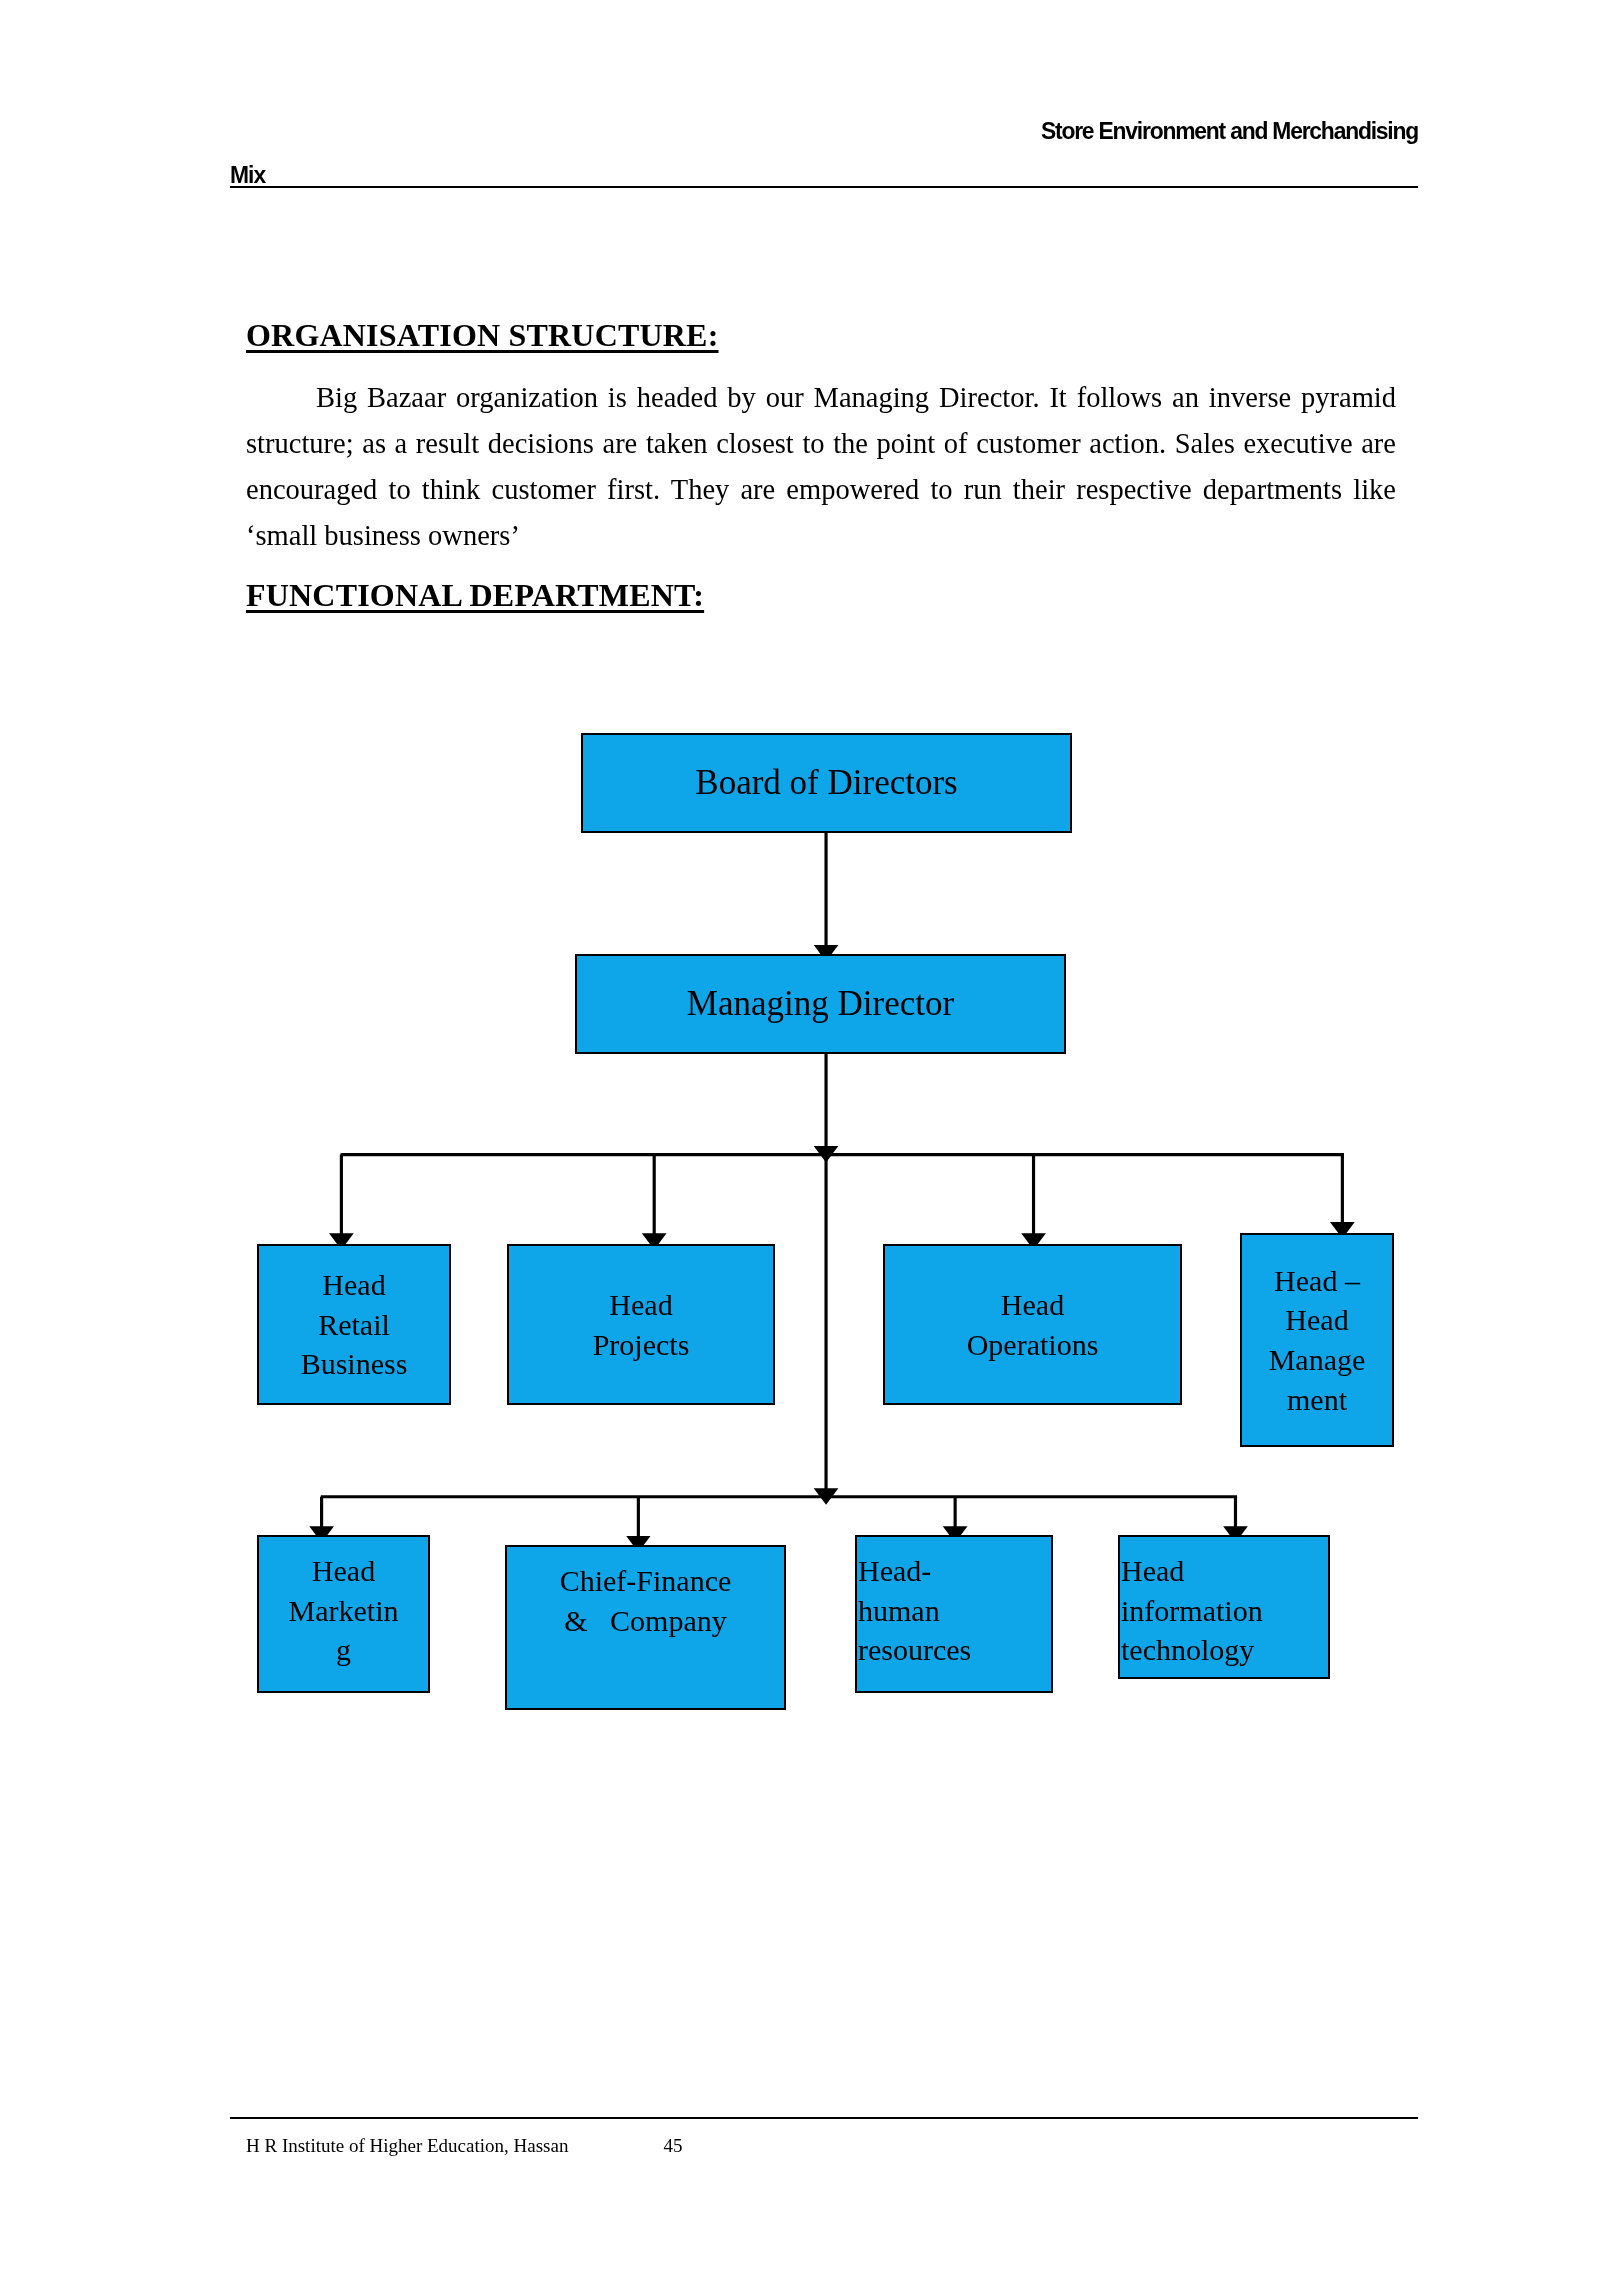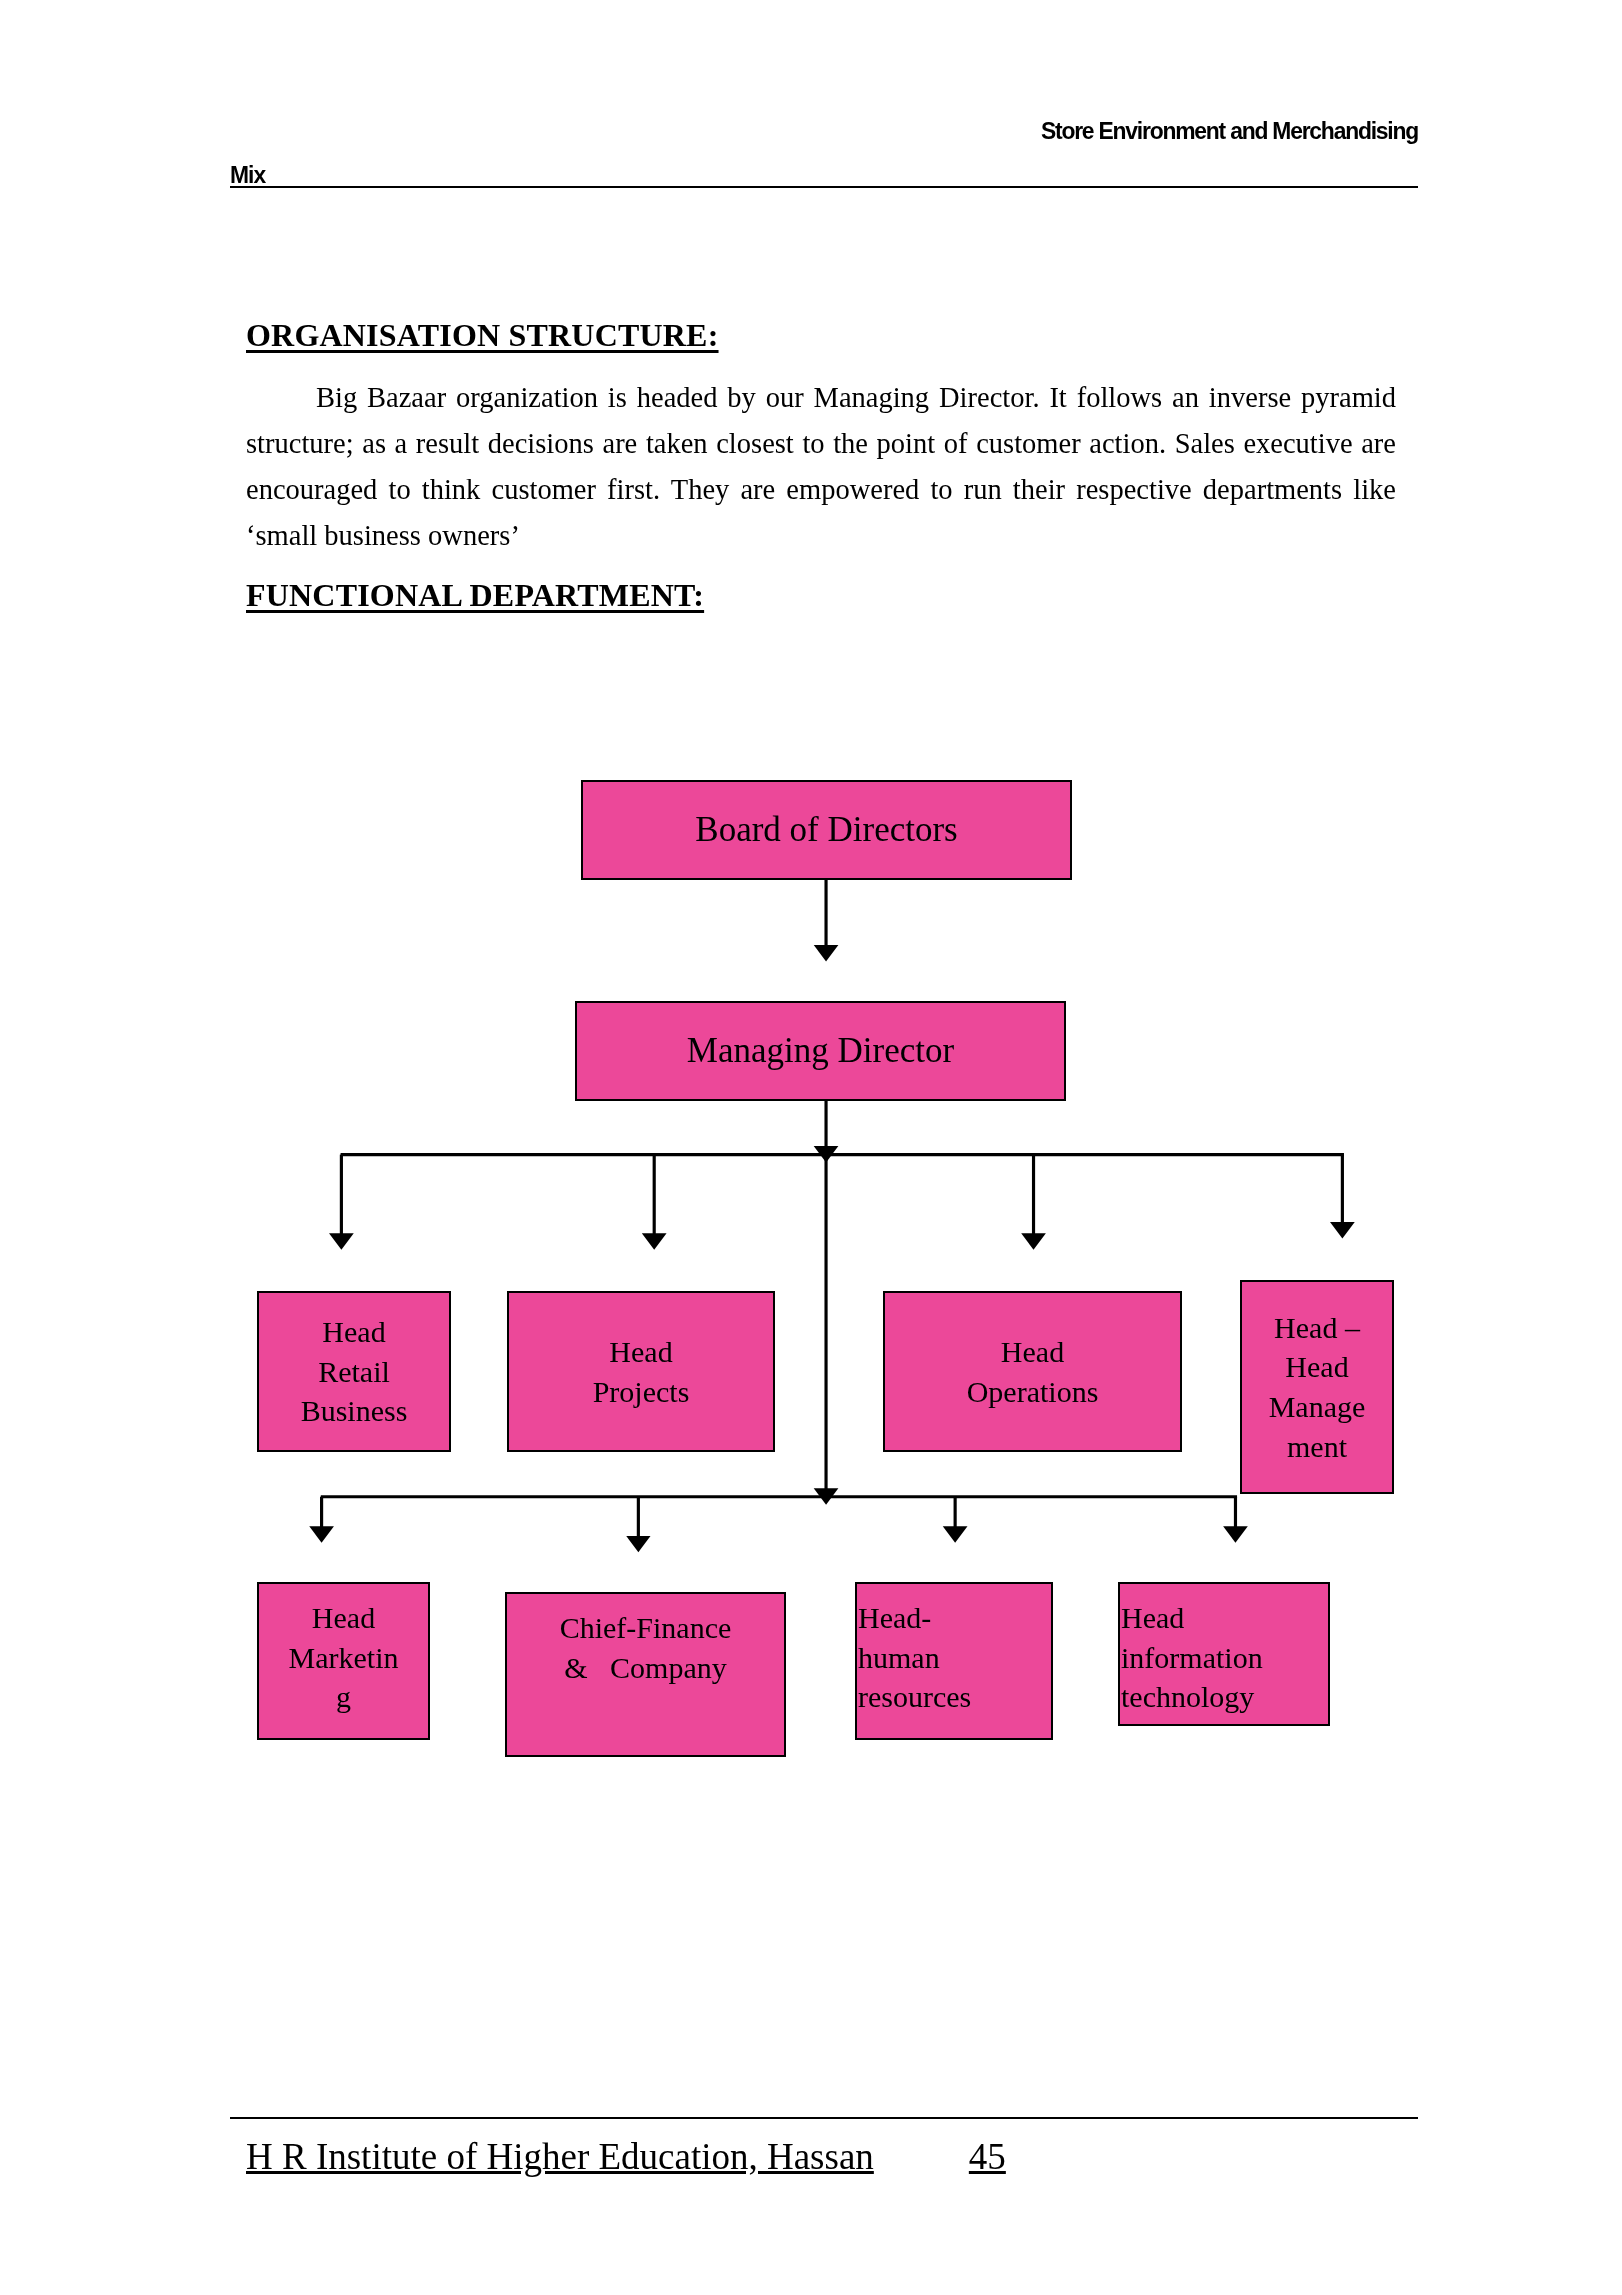--- a/index.html
+++ b/index.html
@@ -95,30 +95,29 @@
     top: 0;
     width: 1622px;
     height: 2295px;
     pointer-events: none;
   }
   .chart svg { display: block; }
 
   .node {
     position: absolute;
     border: 2.4px solid #000;
-    background: #ec4899;
+    background: #0ea5e9;
     box-sizing: border-box;
     display: flex;
     align-items: center;
     justify-content: center;
     text-align: center;
     font-size: 30px;
     line-height: 1.32;
     padding: 3.2px 4.8px;
-    margin-top: 47px;
   }
   .node.big { font-size: 35px; }
   .node.leftalign {
     justify-content: flex-start;
     text-align: left;
     padding-left: 1px;
   }
   .node.topalign { align-items: flex-start; padding-top: 14.3px; }
   .node .nl { display: block; }
 
@@ -129,24 +128,23 @@
     top: 2117px;
     width: 1188px;
     height: 0;
     border-top: 2.4px solid #000;
   }
   .footer {
     position: absolute;
     left: 246px;
     top: 2135px;
     width: 1156px;
-    font-size: 37px;
+    font-size: 19px;
     display: flex;
     align-items: flex-end;
-    text-decoration: underline;
   }
   .footer-text { white-space: nowrap; }
   .footer-page { margin-left: 95px; }
 </style>
 </head>
 <body>
 
 <div class="page">
 
   <div class="header">

